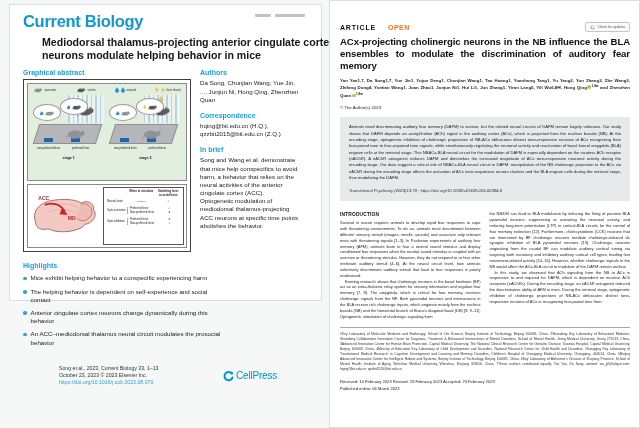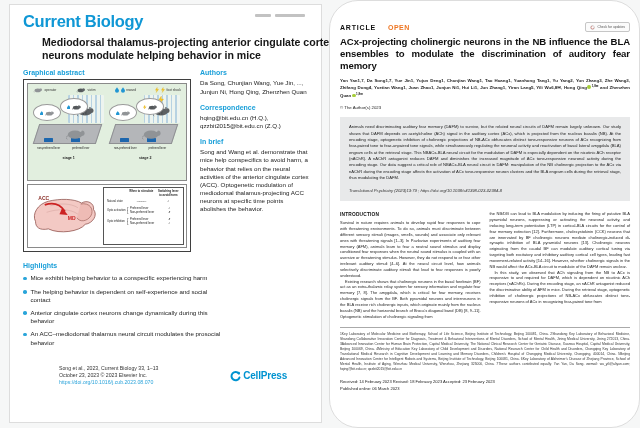--- a/index.html
+++ b/index.html
@@ -1,21 +1,21 @@
 <!DOCTYPE html>
 <html><head>
 <meta charset="utf-8">
 <style>
   html,body{margin:0;padding:0;}
   body{width:640px;height:428px;position:relative;background:#f6f7f7;overflow:hidden;
        font-family:"Liberation Sans",sans-serif;color:#222;}
   .page{position:absolute;background:#fff;border:0.5px solid #ddd;box-sizing:border-box;}
 
   
-  #left-page{left:9px;top:4px;width:313px;height:419px;padding:7px 12px 8px 13px;}
+  #left-page{left:9px;top:4px;width:313px;height:297px;padding:7px 22px 8px 13px;}
   .lp-watermark{position:absolute;top:9px;right:16px;display:flex;gap:4px;}
   .lp-watermark span{display:inline-block;height:3px;background:#c2c2c2;border-radius:1px;}
   .lp-watermark span:nth-child(1){width:16px;}
   .lp-watermark span:nth-child(2){width:30px;}
   .lp-masthead{font-size:16.5px;font-weight:bold;color:#0f97d5;letter-spacing:-0.3px;}
   .lp-title{margin-top:5px;font-size:10.6px;font-weight:bold;color:#161616;line-height:1.2;width:296px;margin-left:19px;}
   .lp-cols{display:flex;gap:9px;margin-top:8px;}
   .lp-col-left{width:168px;flex:none;}
   .lp-col-right{flex:1;}
   .lp-h{font-size:7px;font-weight:bold;color:#199fd9;margin:0 0 3px 0;}
@@ -67,24 +67,24 @@
   .nat-mark{width:32%;text-align:center;}
   
   .lp-highlights{margin-top:10px;width:200px;}
   .hl-item{display:flex;gap:4px;margin-top:5px;}
   .hl-bullet{width:3.5px;height:3.5px;border-radius:50%;background:#2aa5da;margin-top:2.5px;flex:none;}
   .hl-text{font-size:6.2px;line-height:1.32;color:#222;}
   
   .lp-footer{display:flex;align-items:center;margin-top:18px;}
   .lp-cite{margin-left:36px;font-size:5.2px;line-height:1.4;color:#333;}
   .lp-logo{margin-left:auto;margin-right:22px;display:flex;align-items:center;gap:2px;}
-  .lp-logo-text{font-size:10px;font-weight:bold;color:#0093d0;letter-spacing:-0.2px;}
+  .lp-logo-text{font-size:10px;font-weight:normal;color:#0093d0;letter-spacing:-0.2px;}
 
   
-  #right-page{left:329px;top:0;width:311px;height:428px;padding:21px 9px 6px 10px;border-radius:29px;}
+  #right-page{left:329px;top:0;width:311px;height:428px;padding:21px 9px 6px 10px;}
   .rp-header{display:flex;align-items:center;}
   .rp-kicker{font-size:7px;font-weight:bold;letter-spacing:0.8px;color:#111;}
   .rp-open{font-size:7px;font-weight:bold;color:#ee7623;margin-left:12px;letter-spacing:0.5px;}
   .rp-badge{margin-left:auto;display:flex;align-items:center;gap:2px;border:0.6px solid #c6c6c6;
             background:#fbfbfb;border-radius:2px;padding:1.5px 4px;font-size:3.4px;color:#555;}
   .rp-badge svg{width:5px;height:5px;}
   .rp-title{margin-top:4px;font-size:9.6px;font-weight:bold;color:#101010;line-height:1.24;text-align:justify;letter-spacing:-0.1px;}
   .rp-authors{margin-top:6px;font-size:4.4px;line-height:1.5;color:#1d1d1d;font-weight:bold;text-align:justify;}
   .sup{font-size:3px;vertical-align:super;font-weight:bold;}
   .orcid{display:inline-block;width:3.8px;height:3.8px;border-radius:50%;background:#a6ce39;vertical-align:0.5px;margin:0 0.5px;}

